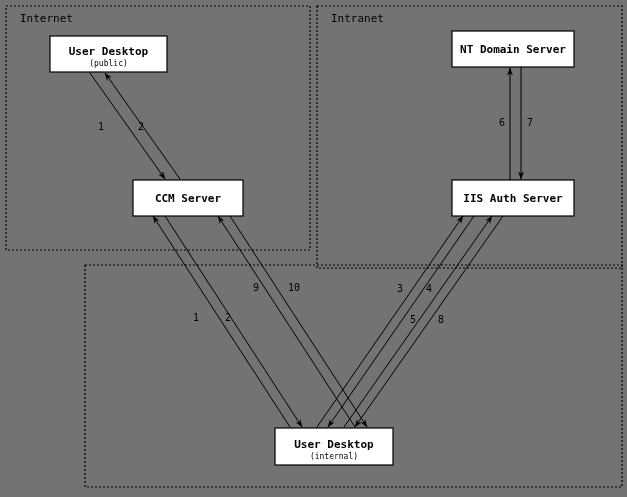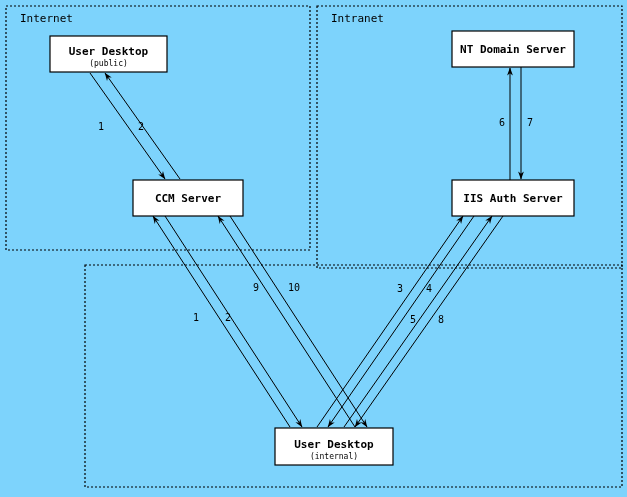--- a/index.html
+++ b/index.html
@@ -4,21 +4,21 @@
 <style>
   html, body {
     margin: 0;
     padding: 0;
     background: #ffffff;
   }
   #canvas-wrap {
     position: relative;
     width: 627px;
     height: 497px;
-    background: #7dd3fc;
+    background: #737373;
     overflow: hidden;
     font-family: "DejaVu Sans Mono", "Liberation Mono", monospace;
   }
   svg#diagram {
     position: absolute;
     left: 0;
     top: 0;
     width: 627px;
     height: 497px;
   }

